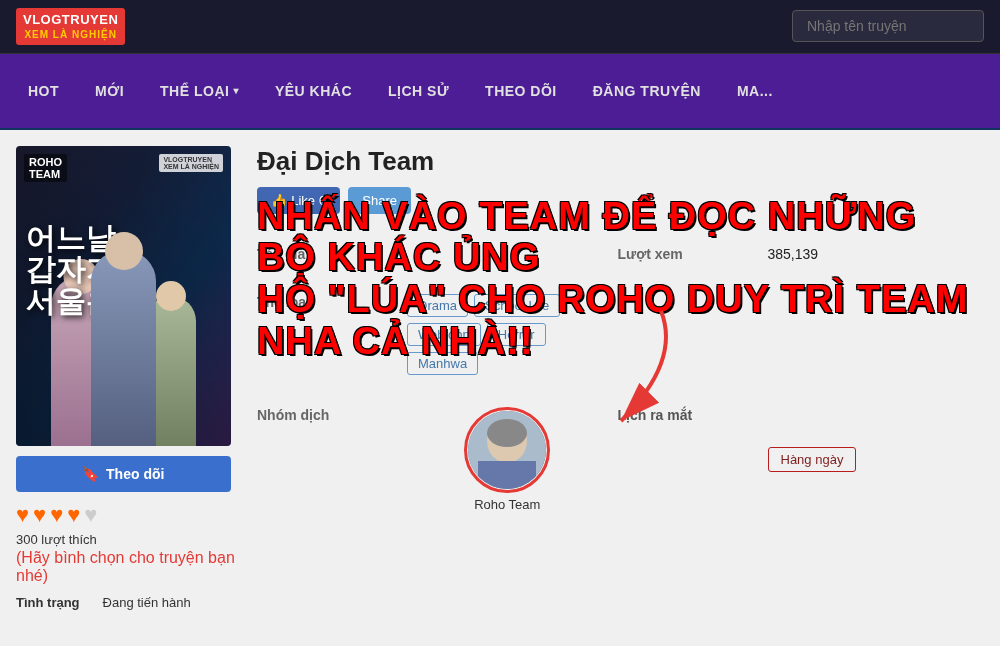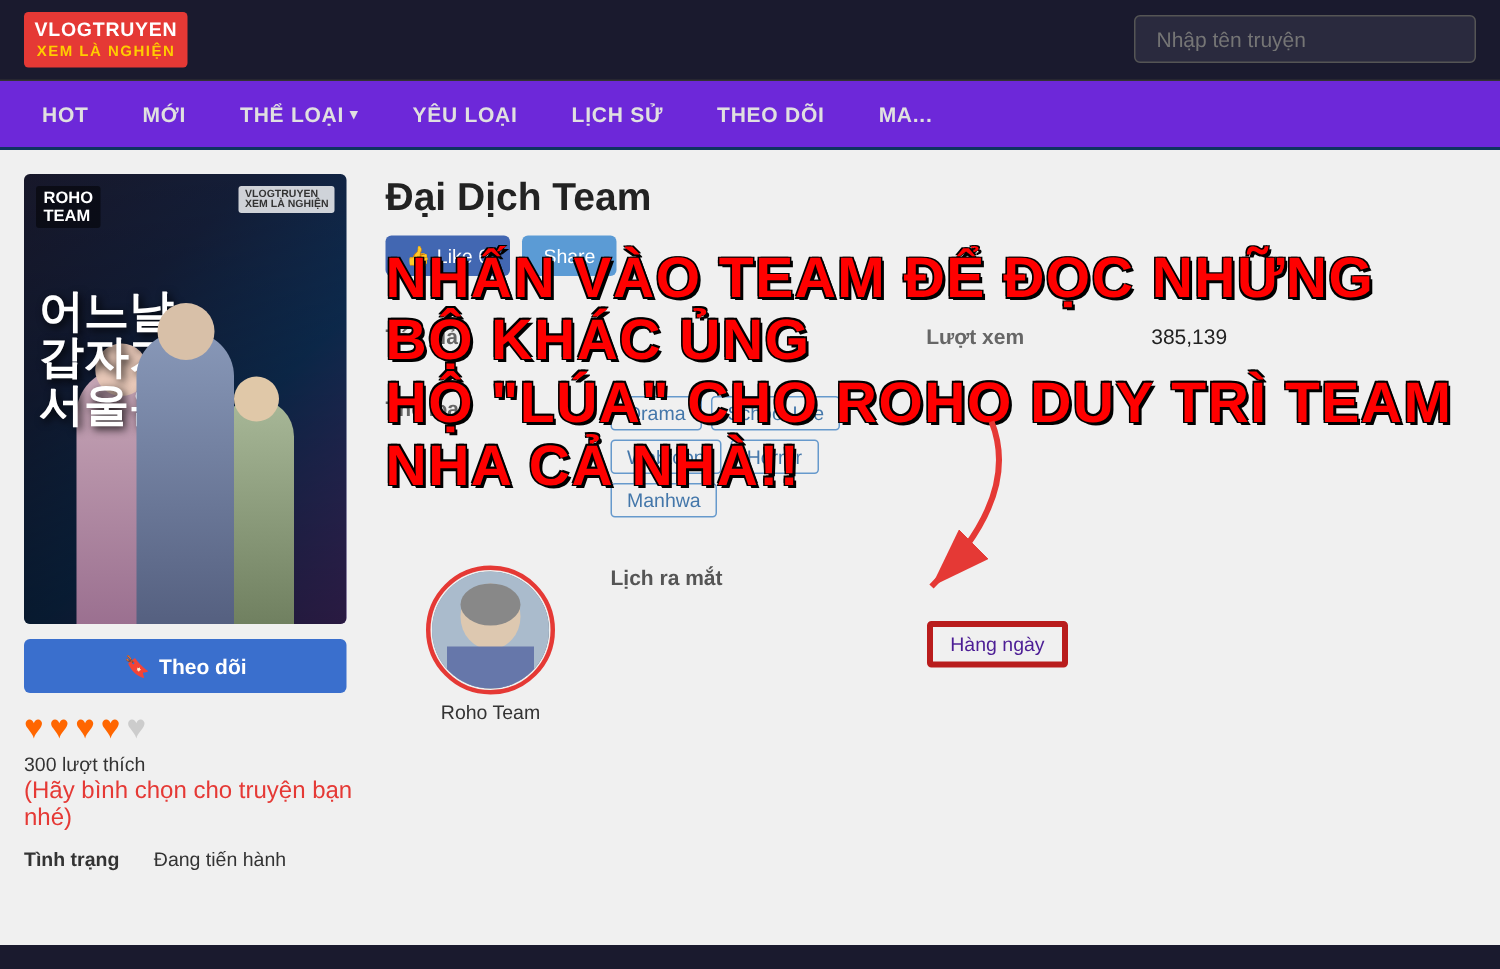--- a/index.html
+++ b/index.html
@@ -44,29 +44,29 @@
       line-height: 1.2;
       margin-top: 1px;
     }
     .search-box {
       background: #2a2a3e;
       border: 1px solid #555;
       border-radius: 4px;
       color: #aaa;
       padding: 7px 14px;
       font-size: 14px;
-      width: 228px;
+      width: 192px;
     }
 
     
     .nav {
-      background: #6d28d9;
-      display: flex;
-      align-items: center;
-      padding: 0 10px;
+      background: #4c1d95;
+      display: flex;
+      align-items: center;
+      padding: 15px 10px;
       border-bottom: 2px solid #0f3460;
     }
     .nav-item {
       color: #e0e0e0;
       font-weight: bold;
       font-size: 14px;
       padding: 14px 18px;
       cursor: pointer;
       white-space: nowrap;
       text-decoration: none;
@@ -309,22 +309,22 @@
     .group-name {
       font-size: 13px;
       color: #333;
       text-align: center;
       margin-top: 4px;
     }
 
     .schedule-label { color: #555; font-size: 14px; font-weight: bold; }
     .schedule-value {
       background: transparent;
-      border: 4px solid #b91c1c;
-      color: #4c1d95;
+      border: 1px solid #b91c1c;
+      color: #7f1d1d;
       padding: 4px 12px;
       border-radius: 3px;
       font-size: 13px;
     }
     .schedule-row {
       display: flex;
       align-items: center;
       gap: 16px;
     }
   </style>
@@ -341,23 +341,24 @@
   <input class="search-box" type="text" placeholder="Nhập tên truyện" style="">
 </div>
 
 <nav class="nav">
   <a class="nav-item">HOT</a>
   <a class="nav-item">MỚI</a>
   <a class="nav-item">
     <span>THỂ LOẠI</span>
     <span class="arrow">▾</span>
   </a>
-  <a class="nav-item">YÊU LOẠI</a>
+  <a class="nav-item">YÊU KHÁC</a>
   <a class="nav-item">LỊCH SỬ</a>
   <a class="nav-item">THEO DÕI</a>
+  <a class="nav-item">ĐĂNG TRUYỆN</a>
   <a class="nav-item">MA...</a>
 </nav>
 
 <div class="main">
 
   <div class="left-panel">
 
     <div class="manga-cover">
       <div class="cover-overlay"></div>
       <div class="cover-text" style="white-space:pre;">ROHO
@@ -432,20 +433,21 @@
       <div class="genre-tags">
         <span class="genre-tag">Drama</span>
         <span class="genre-tag">School Life</span>
         <span class="genre-tag">Webtoon</span>
         <span class="genre-tag">Horror</span>
         <span class="genre-tag">Manhwa</span>
       </div>
       <div></div>
         <div></div>
 
+      <div class="info-label">Nhóm dịch</div>
       <div>
         <div class="group-avatar-container">
 
           <div style="width:86px;height:86px;border-radius:50%;border:3px solid #e53935;display:flex;align-items:center;justify-content:center;cursor:pointer;">
             <div class="group-avatar-inner" style="width:78px;height:78px;border-radius:50%;overflow:hidden;background:linear-gradient(135deg,#8899AA,#445566);">
 
               <svg width="78" height="78" viewBox="0 0 78 78">
                 <rect width="78" height="78" fill="#aabbcc"></rect>
                 <ellipse cx="39" cy="30" rx="20" ry="22" fill="#ddc8b0"></ellipse>
                 <ellipse cx="39" cy="22" rx="20" ry="14" fill="#888"></ellipse>

